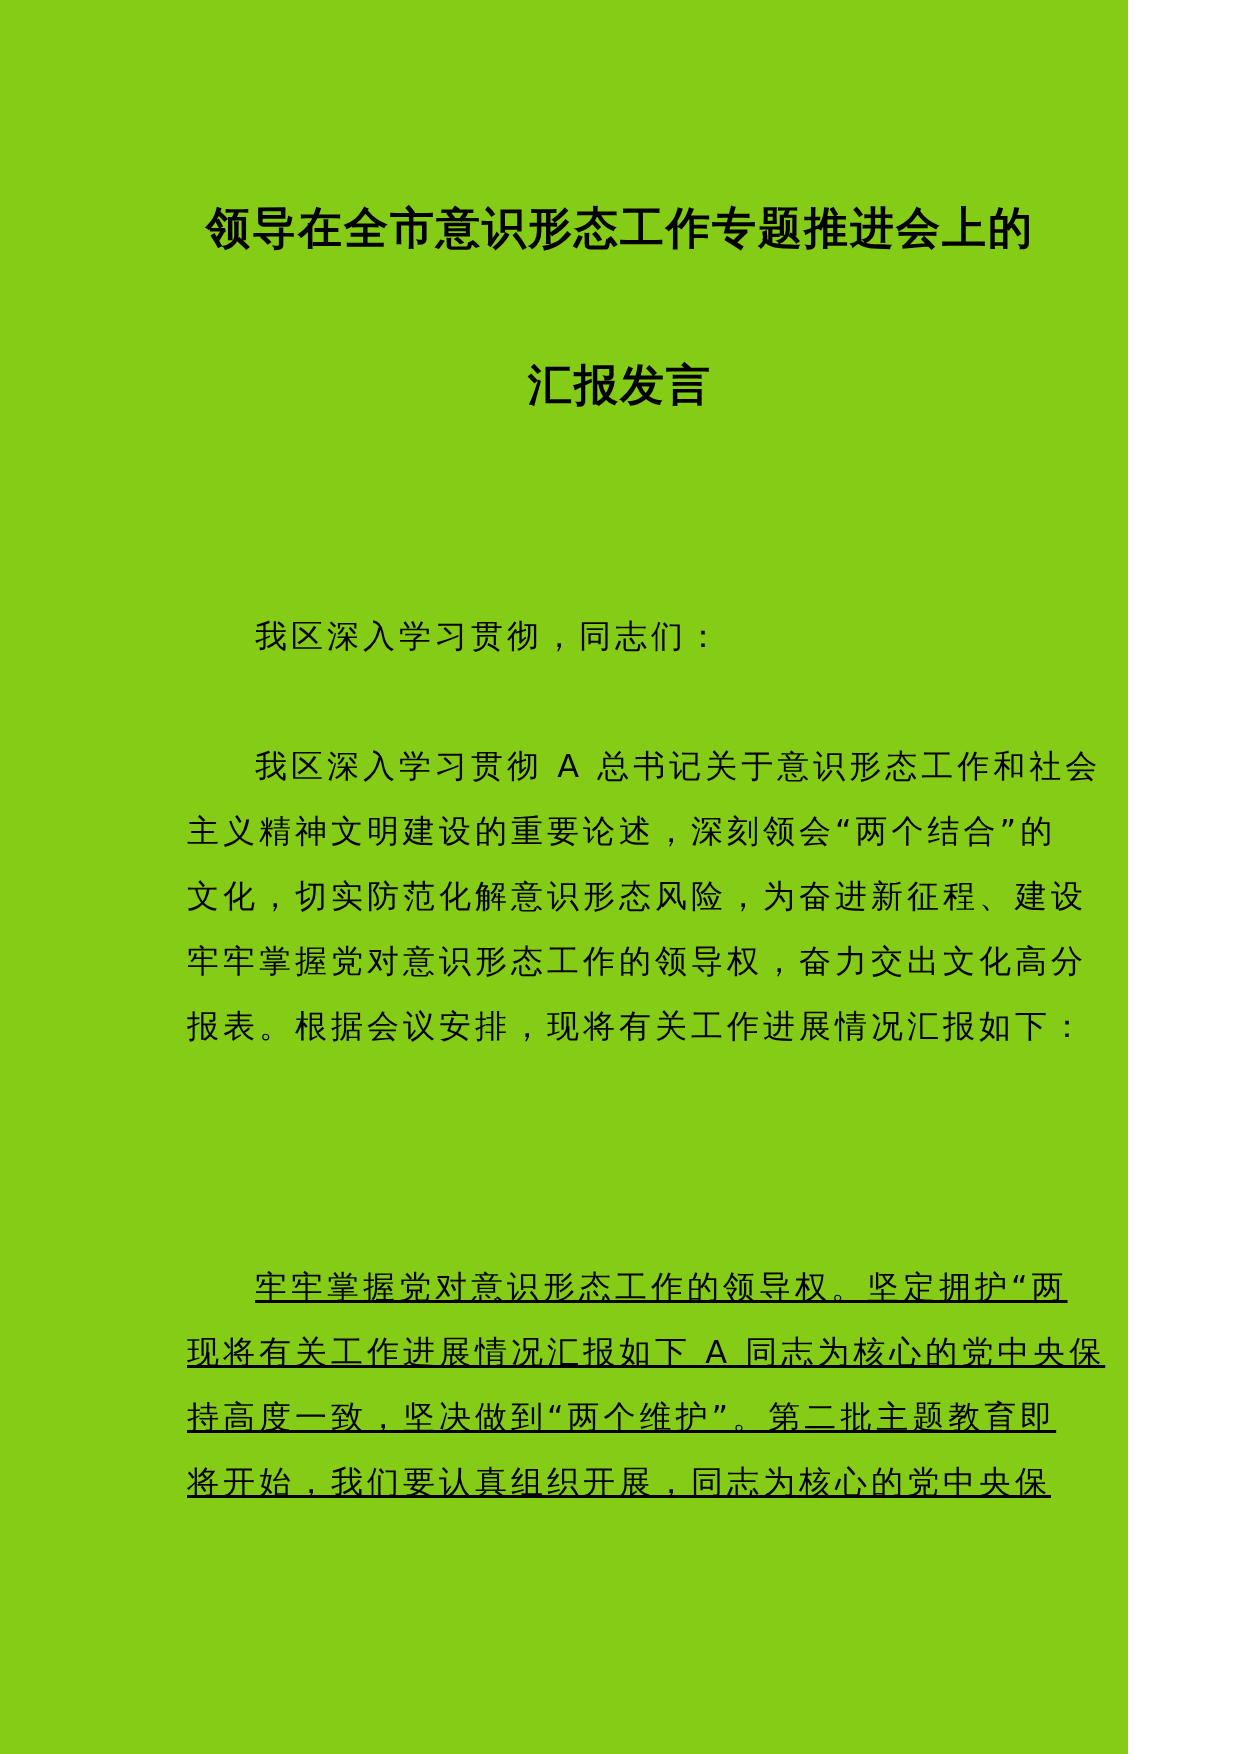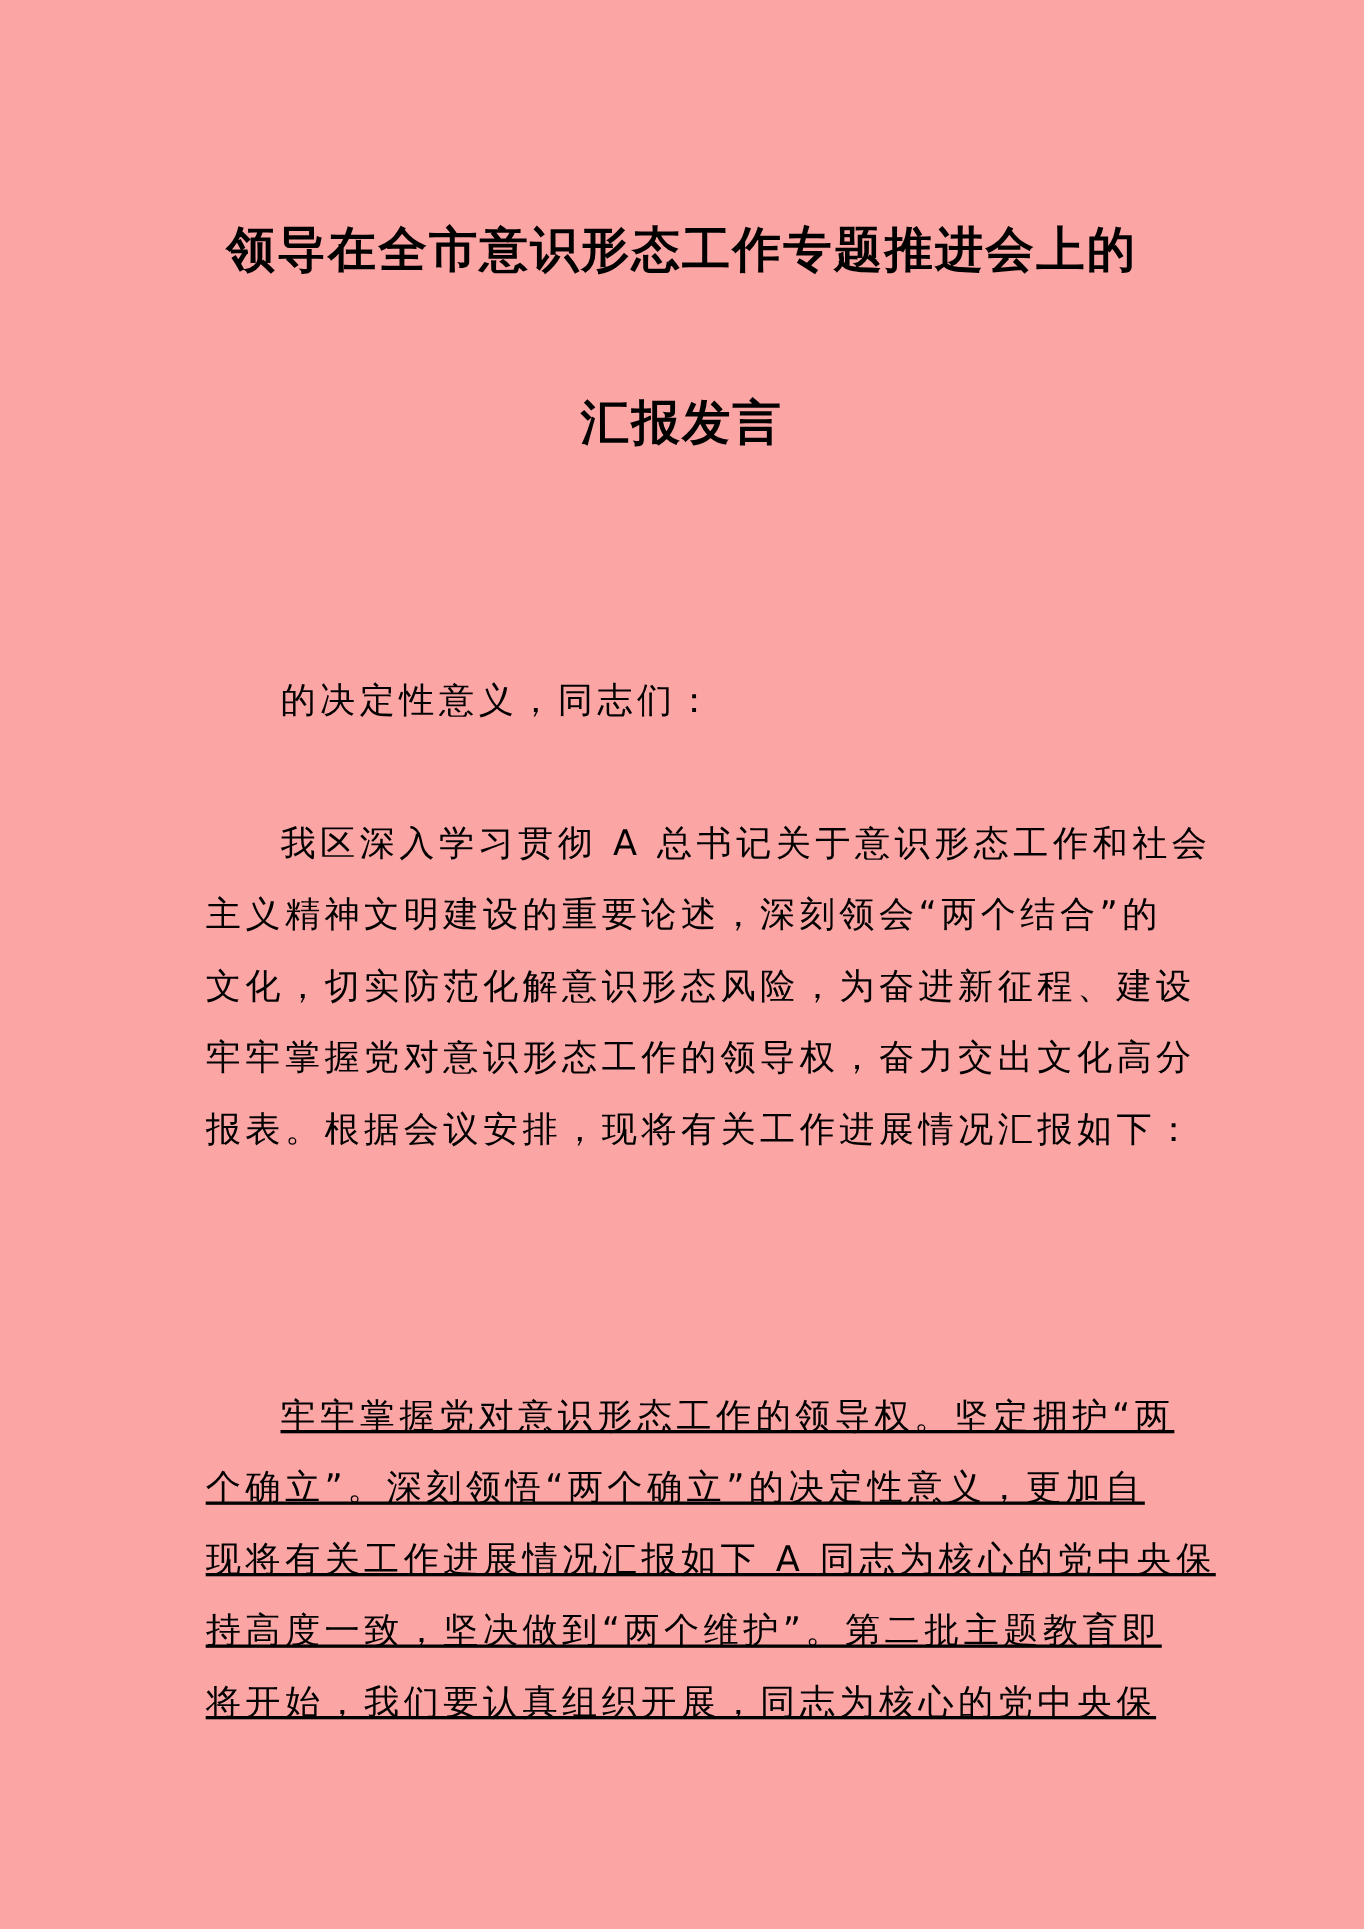--- a/index.html
+++ b/index.html
@@ -11,23 +11,23 @@
       width: 1240px;
       height: 1754px;
       position: relative;
       overflow: hidden;
       color: #000000;
       font-family: "DejaVu Sans", "Liberation Sans", sans-serif;
     }
     .page {
       position: absolute;
       left: 0; top: 0;
-      width: 1240px;
+      width: 1128px;
       height: 1754px;
-      background: #fca5a5;
+      background: #84cc16;
     }
     .title-line {
       position: absolute;
       left: 0;
       width: 1240px;
       text-align: center;
       font-weight: bold;
       font-size: 44px;
       letter-spacing: 2px;
       line-height: 60px;
@@ -57,32 +57,31 @@
   </style>
 </head>
 <body>
 
 <div class="page">
 
   <div class="title-line title-1">领导在全市意识形态工作专题推进会上的</div>
   <div class="title-line title-2">汇报发言</div>
 
   <div class="block salutation">
-    <span class="line indent">的决定性意义，同志们：</span>
+    <span class="line indent">我区深入学习贯彻，同志们：</span>
   </div>
 
   <div class="block para-1">
     <span class="line indent">我区深入学习贯彻 A 总书记关于意识形态工作和社会</span>
     <span class="line">主义精神文明建设的重要论述，深刻领会“两个结合”的</span>
     <span class="line">文化，切实防范化解意识形态风险，为奋进新征程、建设</span>
     <span class="line">牢牢掌握党对意识形态工作的领导权，奋力交出文化高分</span>
     <span class="line">报表。根据会议安排，现将有关工作进展情况汇报如下：</span>
   </div>
 
   <div class="block para-2">
     <span class="line indent">牢牢掌握党对意识形态工作的领导权。坚定拥护“两</span>
-    <span class="line">个确立”。深刻领悟“两个确立”的决定性意义，更加自</span>
     <span class="line">现将有关工作进展情况汇报如下 A 同志为核心的党中央保</span>
     <span class="line">持高度一致，坚决做到“两个维护”。第二批主题教育即</span>
     <span class="line">将开始，我们要认真组织开展，同志为核心的党中央保</span>
   </div>
 
 </div>
 
 </body></html>

